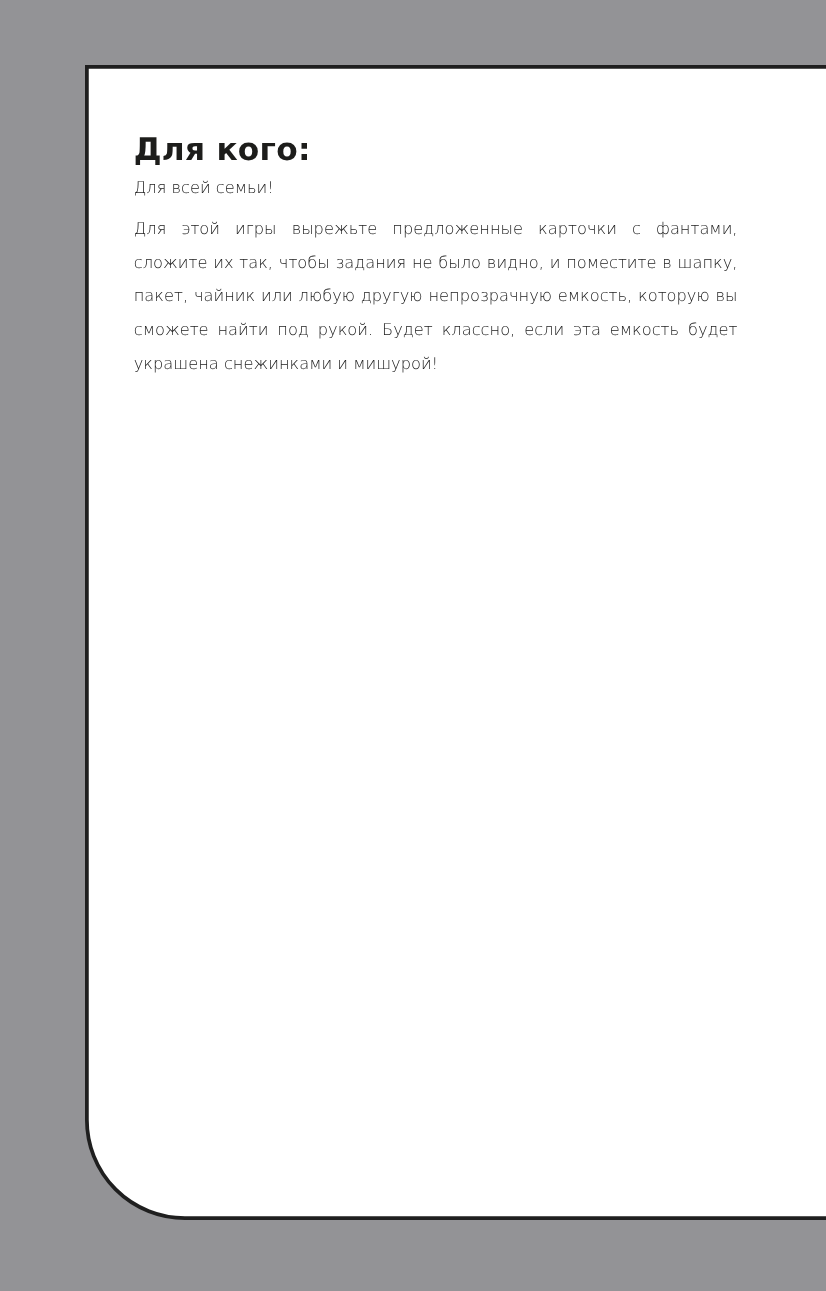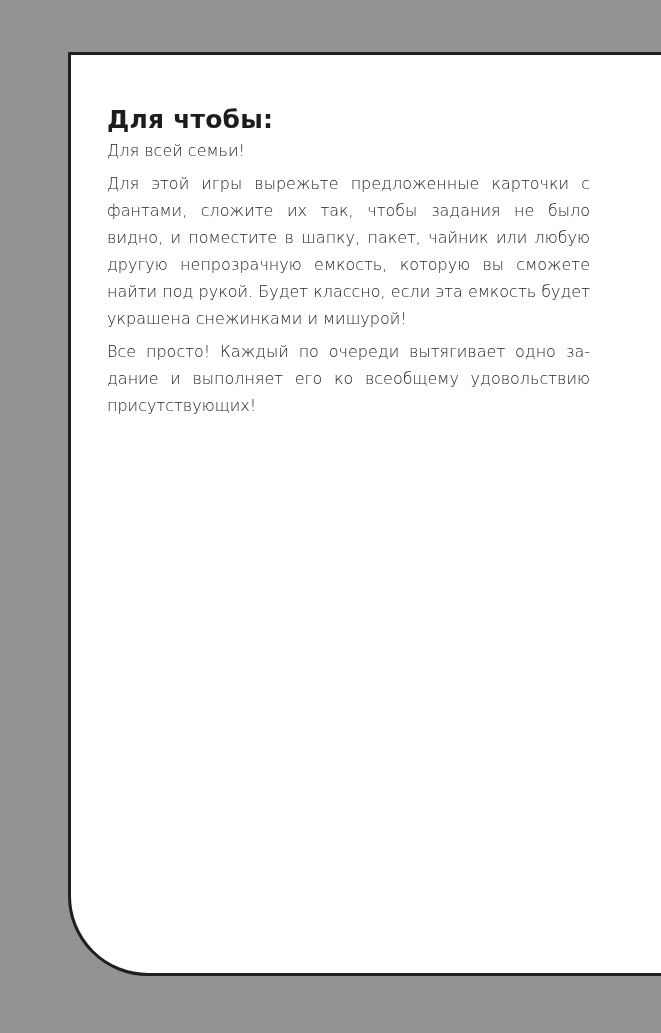--- a/index.html
+++ b/index.html
@@ -30,36 +30,35 @@
       font-family: "DejaVu Sans", sans-serif;
       font-weight: bold;
       font-size: 25px;
       line-height: 34px;
       letter-spacing: 0.2px;
     }
     p {
       margin: 0 0 4px 0;
       font-family: "DejaVu Sans", sans-serif;
       font-weight: 300;
-      font-size: 16px;
+      font-size: 13px;
       line-height: 27px;
       text-align: justify;
       color: #222;
     }
     .sec { margin-bottom: 6px; }
   </style>
 </head>
 <body>
 
 <div class="card">
   <div class="content">
     <div class="sec">
-      <h2>Для чтобы:</h2>
+      <h2>Для кого:</h2>
       <p>Для всей семьи!</p>
     </div>
     <div class="sec">
       <p>Для этой игры вырежьте предложенные карточки с фантами, сложите их так, чтобы задания не было видно, и поместите в шапку, пакет, чайник или любую другую непрозрачную емкость, которую вы сможете найти под рукой. Будет классно, если эта емкость бу­дет украшена снежинками и мишурой!</p>
     </div>
     <div class="sec">
-      <p>Все просто! Каждый по очереди вытягивает одно за­дание и выполняет его ко всеобщему удовольствию присутствующих!</p>
     </div>
   </div>
 </div>
 
 </body></html>

